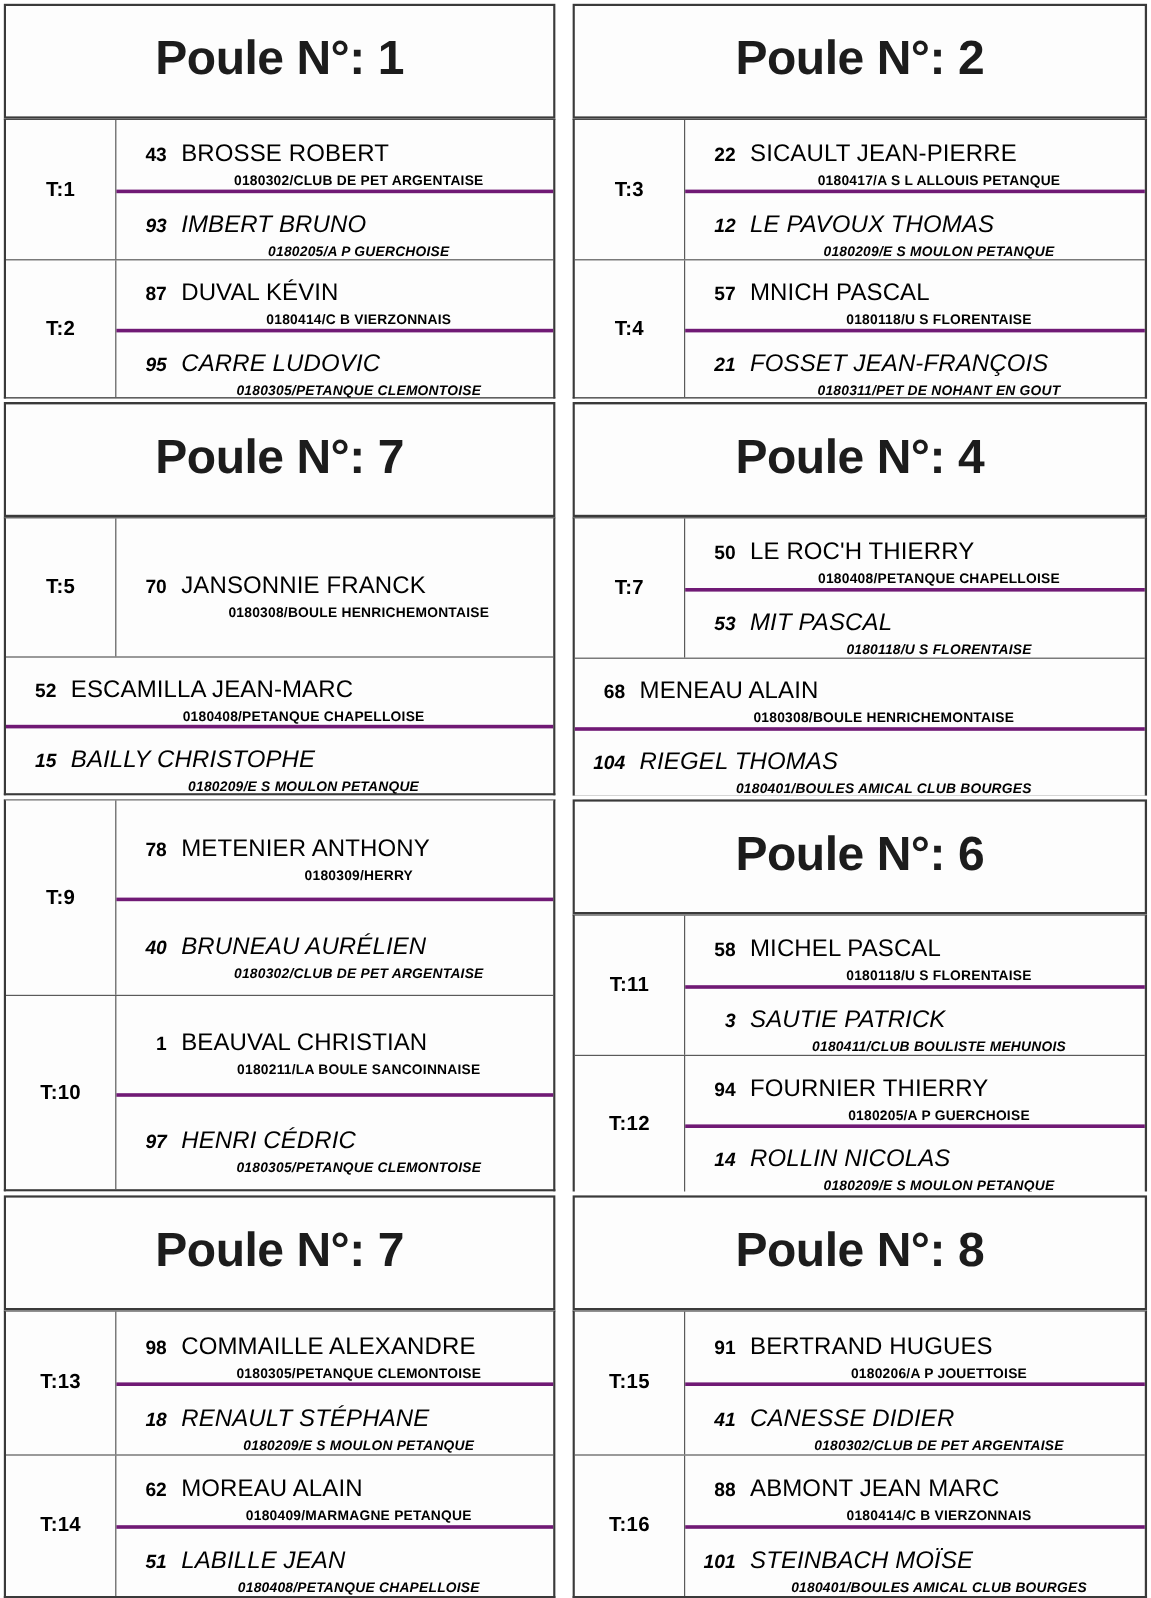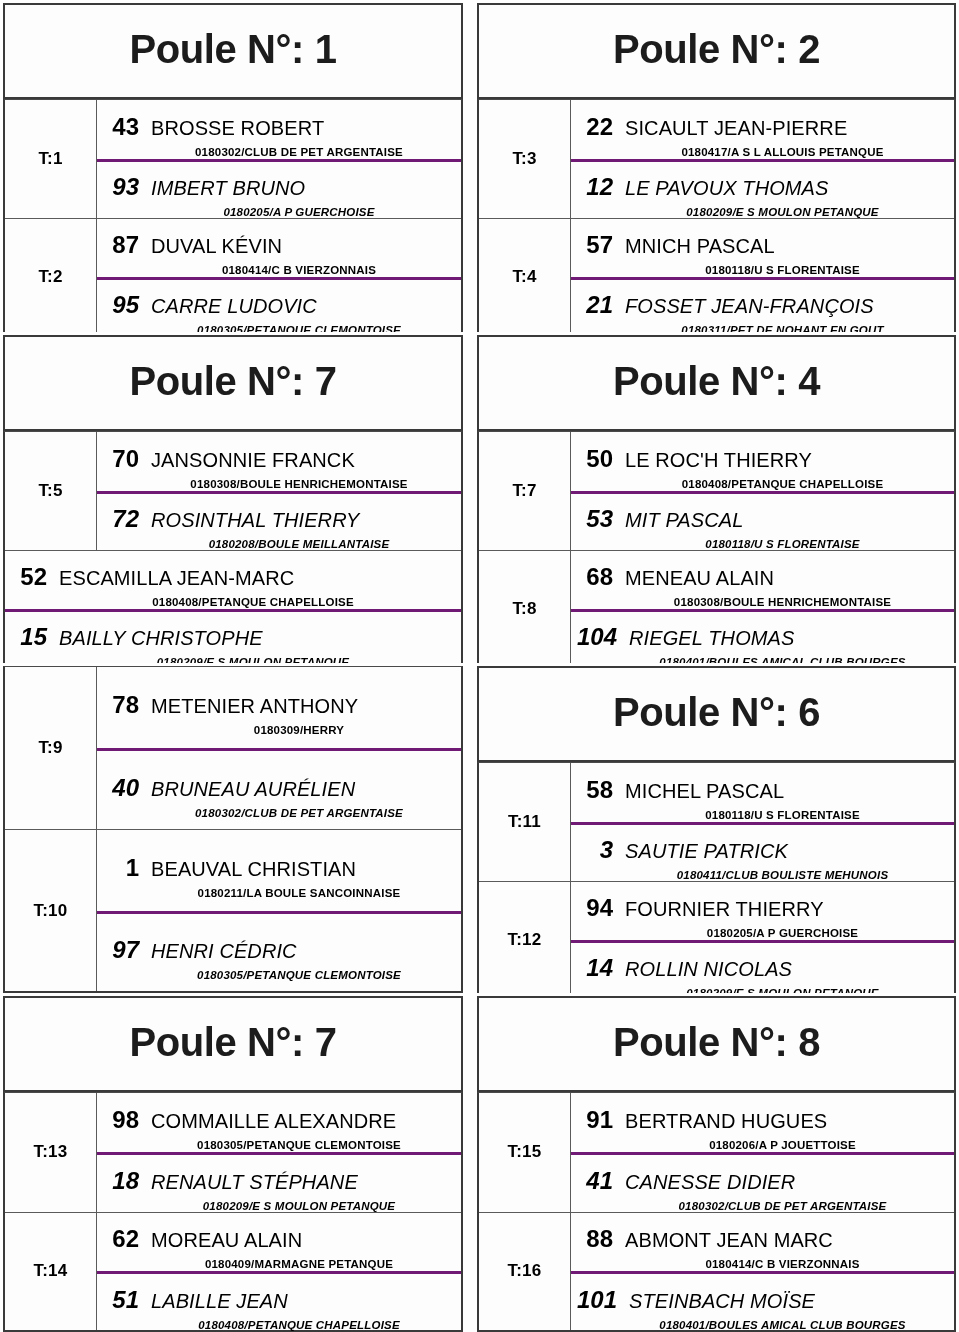--- a/index.html
+++ b/index.html
@@ -107,21 +107,21 @@
 
   .pl-line {
     display: flex;
     align-items: baseline;
     white-space: nowrap;
     padding-left: 6px;
   }
   .pl-num {
     flex: 0 0 48px;
     text-align: right;
-    font-size: 24px;
+    font-size: 16px;
     font-weight: bold;
     padding-right: 12px;
   }
   .pl-name {
     font-size: 20px;
     font-weight: normal;
     letter-spacing: 0.1px;
     margin-top: 16px;
   }
   .pl-club {
@@ -245,27 +245,20 @@
         <div class="terrain">
           <div class="terrain-label">T:5</div>
           <div class="players">
             <div class="player">
               <div class="pl-line">
                 <span class="pl-num">70</span>
                 <span class="pl-name">JANSONNIE FRANCK</span>
               </div>
               <div class="pl-club">0180308/BOULE  HENRICHEMONTAISE</div>
             </div>
-            <div class="player second">
-              <div class="pl-line">
-                <span class="pl-num">72</span>
-                <span class="pl-name">ROSINTHAL THIERRY</span>
-              </div>
-              <div class="pl-club">0180208/BOULE MEILLANTAISE</div>
-            </div>
           </div>
         </div>
         <div class="terrain">
           <div class="players">
             <div class="player">
               <div class="pl-line">
                 <span class="pl-num">52</span>
                 <span class="pl-name">ESCAMILLA JEAN-MARC</span>
               </div>
               <div class="pl-club">0180408/PETANQUE CHAPELLOISE</div>
@@ -299,21 +292,20 @@
             <div class="player second">
               <div class="pl-line">
                 <span class="pl-num">53</span>
                 <span class="pl-name">MIT PASCAL</span>
               </div>
               <div class="pl-club">0180118/U  S  FLORENTAISE</div>
             </div>
           </div>
         </div>
         <div class="terrain">
-          <div class="terrain-label">T:8</div>
           <div class="players">
             <div class="player">
               <div class="pl-line">
                 <span class="pl-num">68</span>
                 <span class="pl-name">MENEAU ALAIN</span>
               </div>
               <div class="pl-club">0180308/BOULE  HENRICHEMONTAISE</div>
             </div>
             <div class="player second">
               <div class="pl-line">

